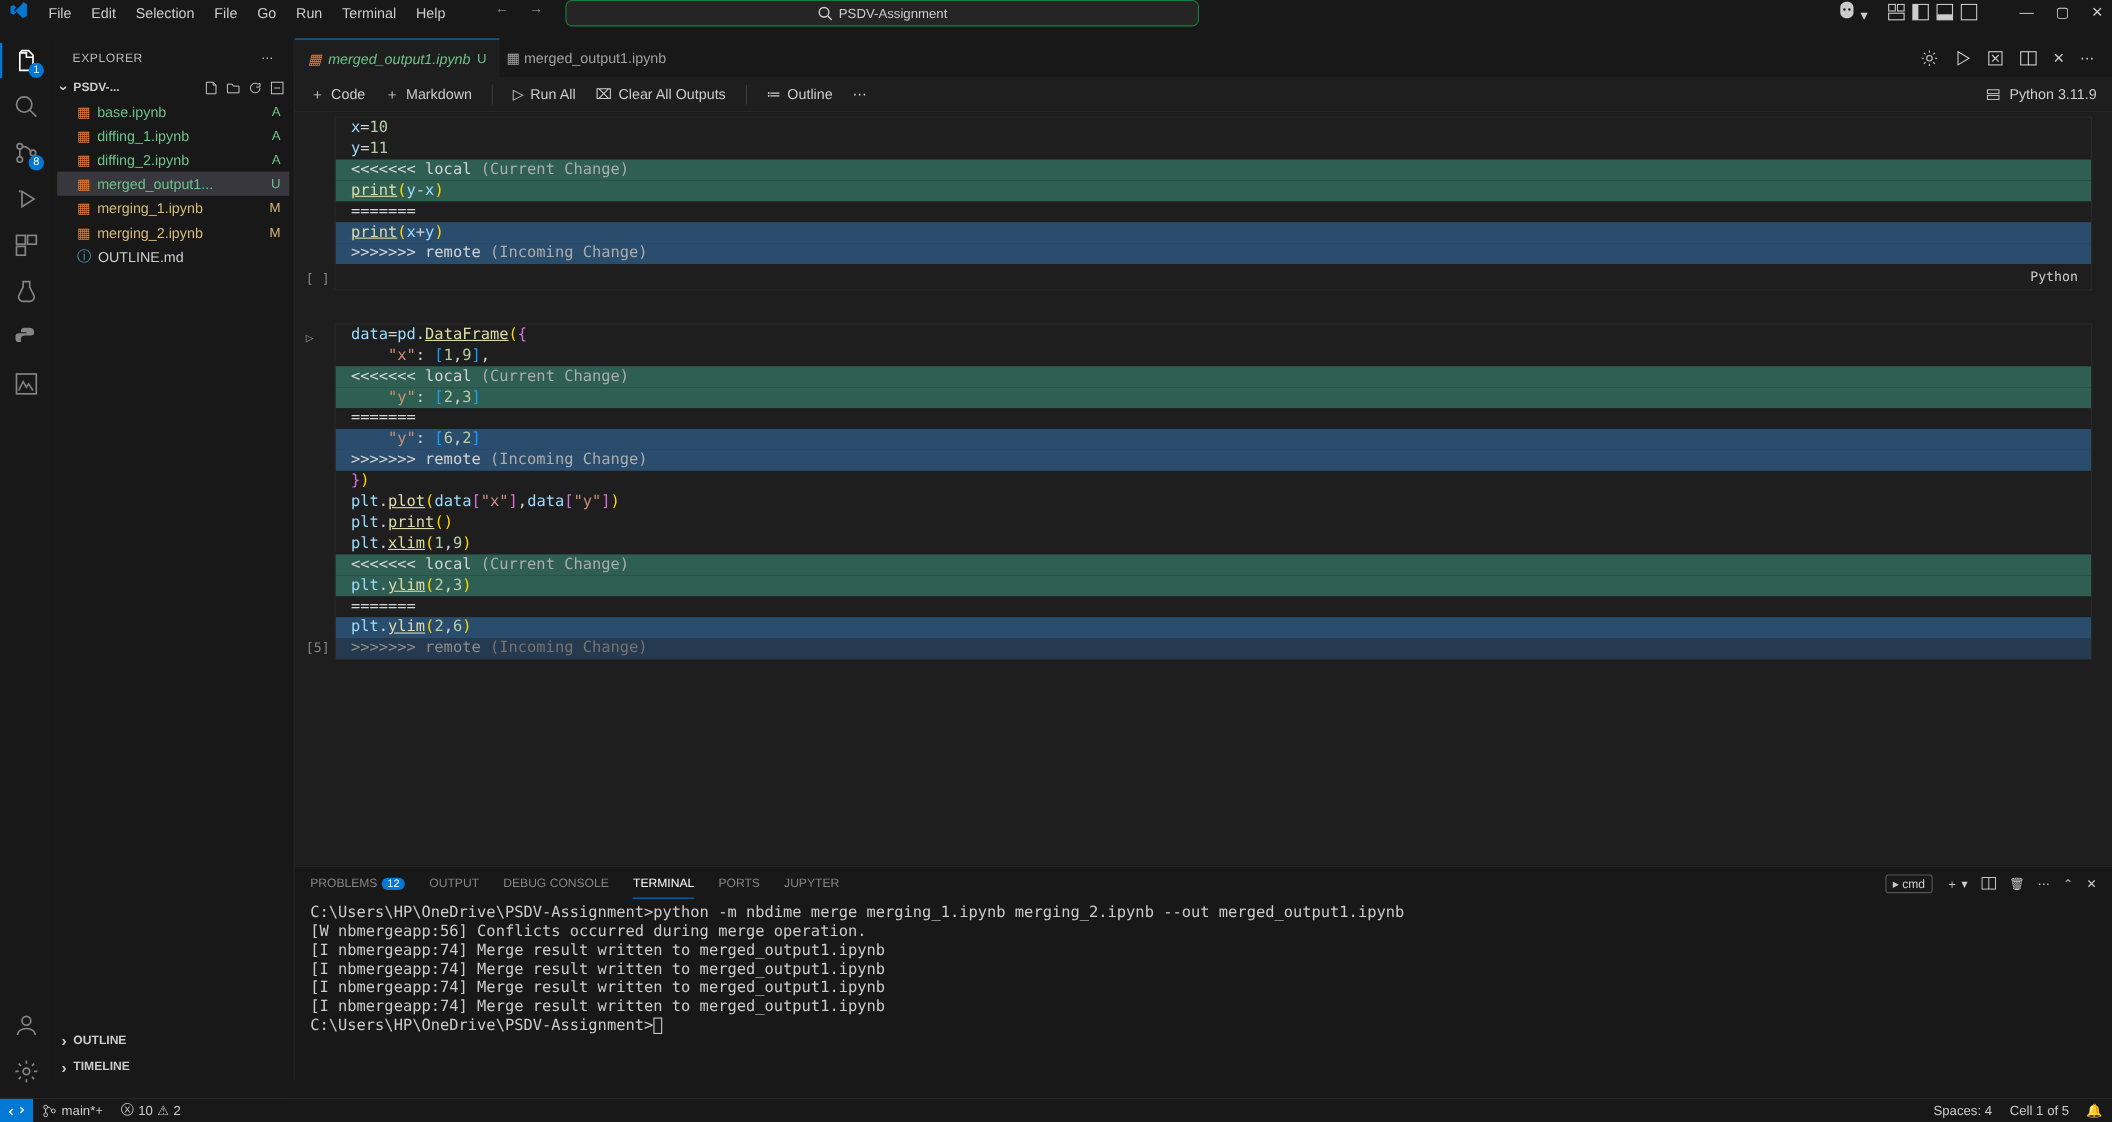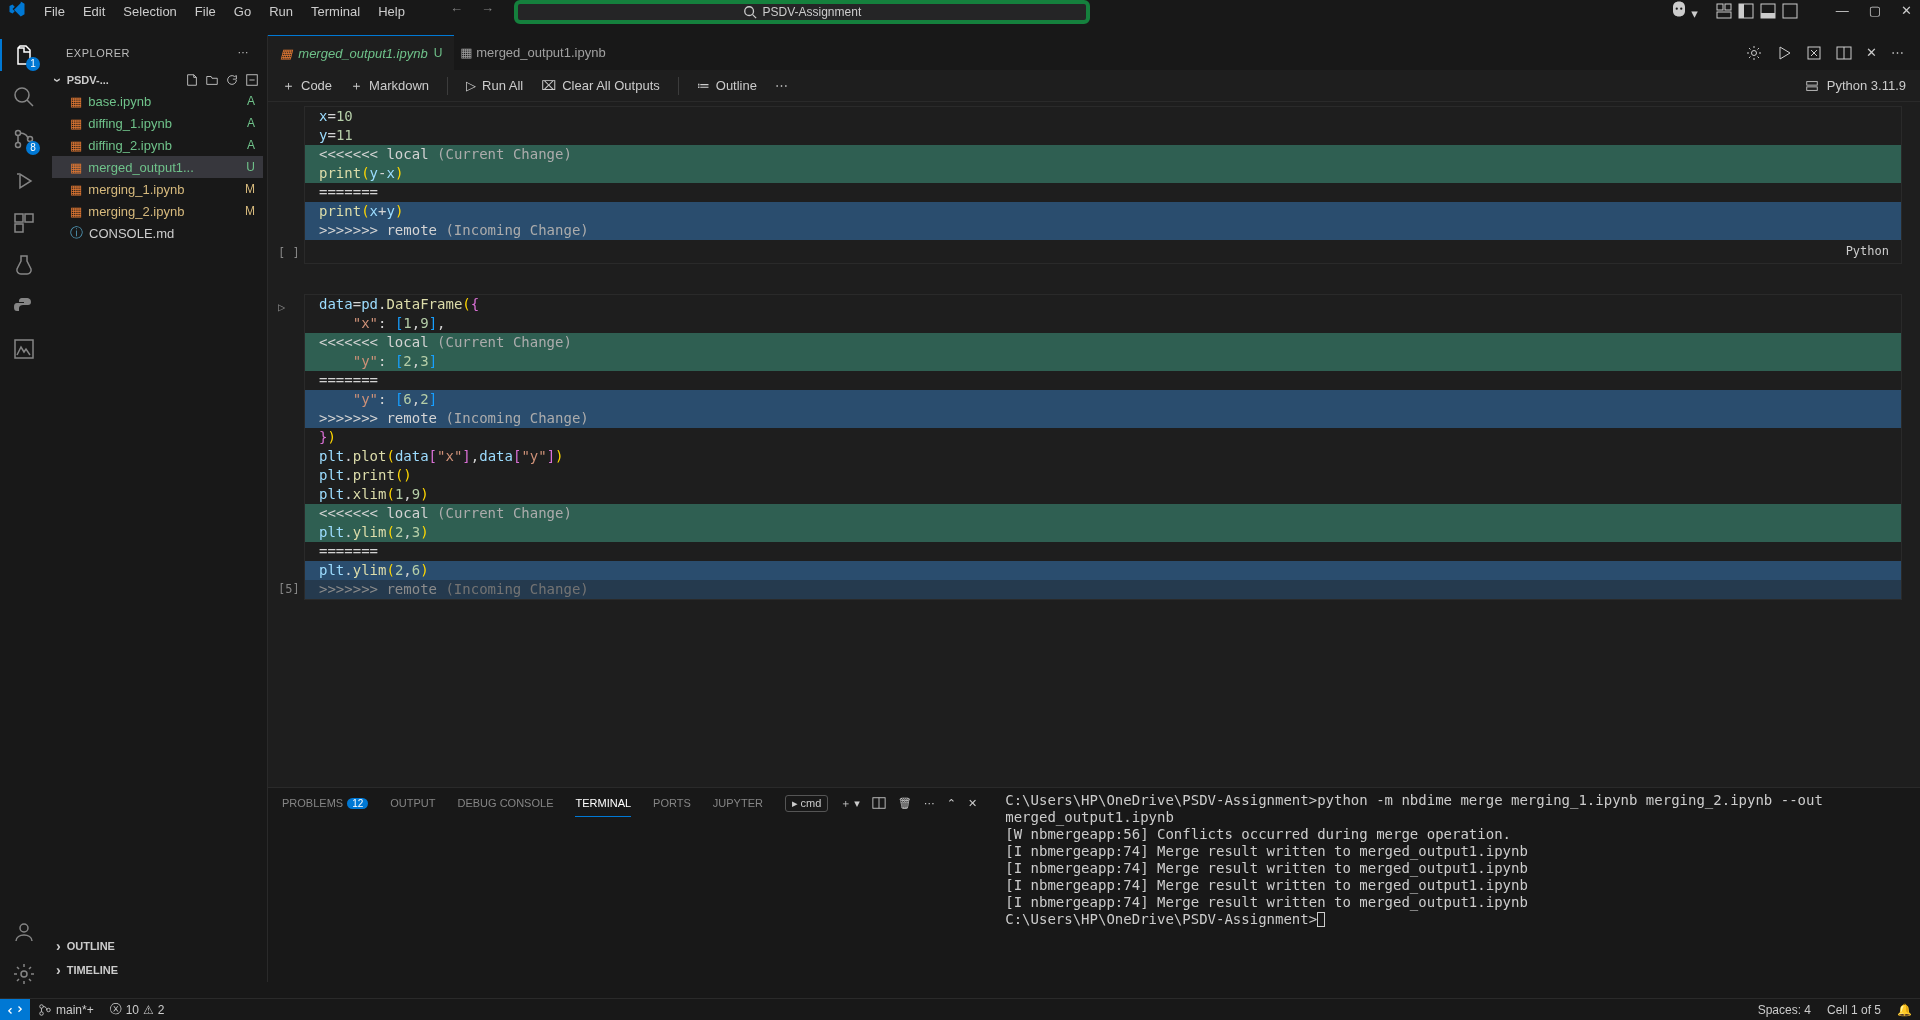--- a/index.html
+++ b/index.html
@@ -20,21 +20,21 @@
   display: flex;
   align-items: flex-start;
   padding: 0 8px;
   gap: 2px;
 }
 .vscode-logo { width: 18px; height: 18px; margin-right: 8px; }
 .menu-item { padding: 4px 8px; color: #cccccc; cursor: pointer; font-size: 13px; }
 .title-nav { display: flex; gap: 18px; margin-left: 35px; color: #858585; }
 .title-search {
   flex: 1; max-width: 576px; margin-left: 18px; height: 24px;
-  background: #252526; border: 4px solid #15803d; border-radius: 6px;
+  background: #252526; border: 1px solid #15803d; border-radius: 6px;
   display: flex; align-items: center; justify-content: center; gap: 6px;
   color: #cccccc; font-size: 12px;
 }
 .title-right { display: flex; gap: 18px; margin-left: auto; align-items: center; color: #cccccc; }
 .title-right .group { display: flex; gap: 6px; }
 .win-controls { display: flex; gap: 20px; margin-left: 20px; }
 
 .activity-bar {
   position: absolute; left: 0; top: 35px; bottom: 22px; width: 48px;
   background: #181818; display: flex; flex-direction: column;
@@ -83,32 +83,32 @@
 
 .code-scroll { flex: 1; overflow: hidden; background: #1e1e1e; position:relative;}
 .cell { margin: 4px 18px 18px 36px; position: relative;}
 .cell-gutter { position: absolute; left: -26px; top: 6px; color: #858585; font-family: Consolas, monospace; font-size: 12px;}
 .cell-exec { position: absolute; left: -26px; bottom: 4px; color: #858585; font-family: Consolas, monospace; font-size: 12px;}
 .code-block { background: #1e1e1e; border: 1px solid #2a2a2a; font-family: Consolas, monospace; font-size: 14px; line-height: 19px; overflow: hidden;}
 .code-line { padding: 0 14px; white-space: pre; }
 .conflict-current { background: #2f5f52; }
 .conflict-incoming { background: #2a4d6e; }
 .lang-tag { text-align: right; padding: 2px 12px; font-size: 12px; color: #ccc; background: #1e1e1e;}
-.fn { color: #dcdcaa; }
+.fn { color: #dcdcaa; text-decoration: underline; }
 .var { color: #9cdcfe; }
 .num { color: #b5cea8; }
 .str { color: #ce9178; }
 .op { color: #d4d4d4; }
 .paren-y { color: #ffd700; }
 .paren-p { color: #da70d6; }
 .paren-b { color: #179fff; }
 .merge-marker { color: #d4d4d4; }
 .merge-label { color: #acacac; }
 
-.panel { height: 211px; background: #181818; border-top: 1px solid #2a2a2a; display: flex; }
+.panel { height: 211px; background: #181818; border-top: 1px solid #2a2a2a; display: flex; flex-direction: column;}
 .panel-tabs { height: 30px; display: flex; align-items: center; padding: 0 14px; gap: 22px; font-size: 11px; }
 .panel-tab { color: #858585; position:relative; padding: 6px 0;}
 .panel-tab.active { color: #fff; }
 .panel-tab.active::after { content:''; position:absolute; bottom:-2px; left:0; right:0; height:1px; background:#0078d4;}
 .panel-tab .pbadge { background:#0078d4; color:#fff; border-radius:8px; padding:0 5px; font-size:10px; margin-left:4px;}
 .panel-actions { margin-left: auto; display: flex; gap: 12px; align-items: center; color: #ccc;}
 .terminal { flex:1; padding: 4px 14px; font-family: Consolas, monospace; font-size: 14px; line-height: 17px; color: #ccc; overflow:hidden;}
 .terminal .cursor { display:inline-block; width:8px; height:15px; border:1px solid #ccc; vertical-align:text-bottom;}
 
 .status-bar {
@@ -299,21 +299,21 @@
           <span>merging_1.ipynb</span>
           <span class="status yellow">M</span>
         </div>
         <div class="file-row modified">
           <span class="nb-icon">▦</span>
           <span>merging_2.ipynb</span>
           <span class="status yellow">M</span>
         </div>
         <div class="file-row ">
           <span class="md-icon">ⓘ</span>
-          <span>CONSOLE.md</span>
+          <span>OUTLINE.md</span>
         </div>
       </div>
   </div>
   <div class="tree-footer">
     <div class="outline-row">
         <span class="chev-closed"></span>
         <span>OUTLINE</span>
       </div>
     <div class="outline-row">
         <span class="chev-closed"></span>

